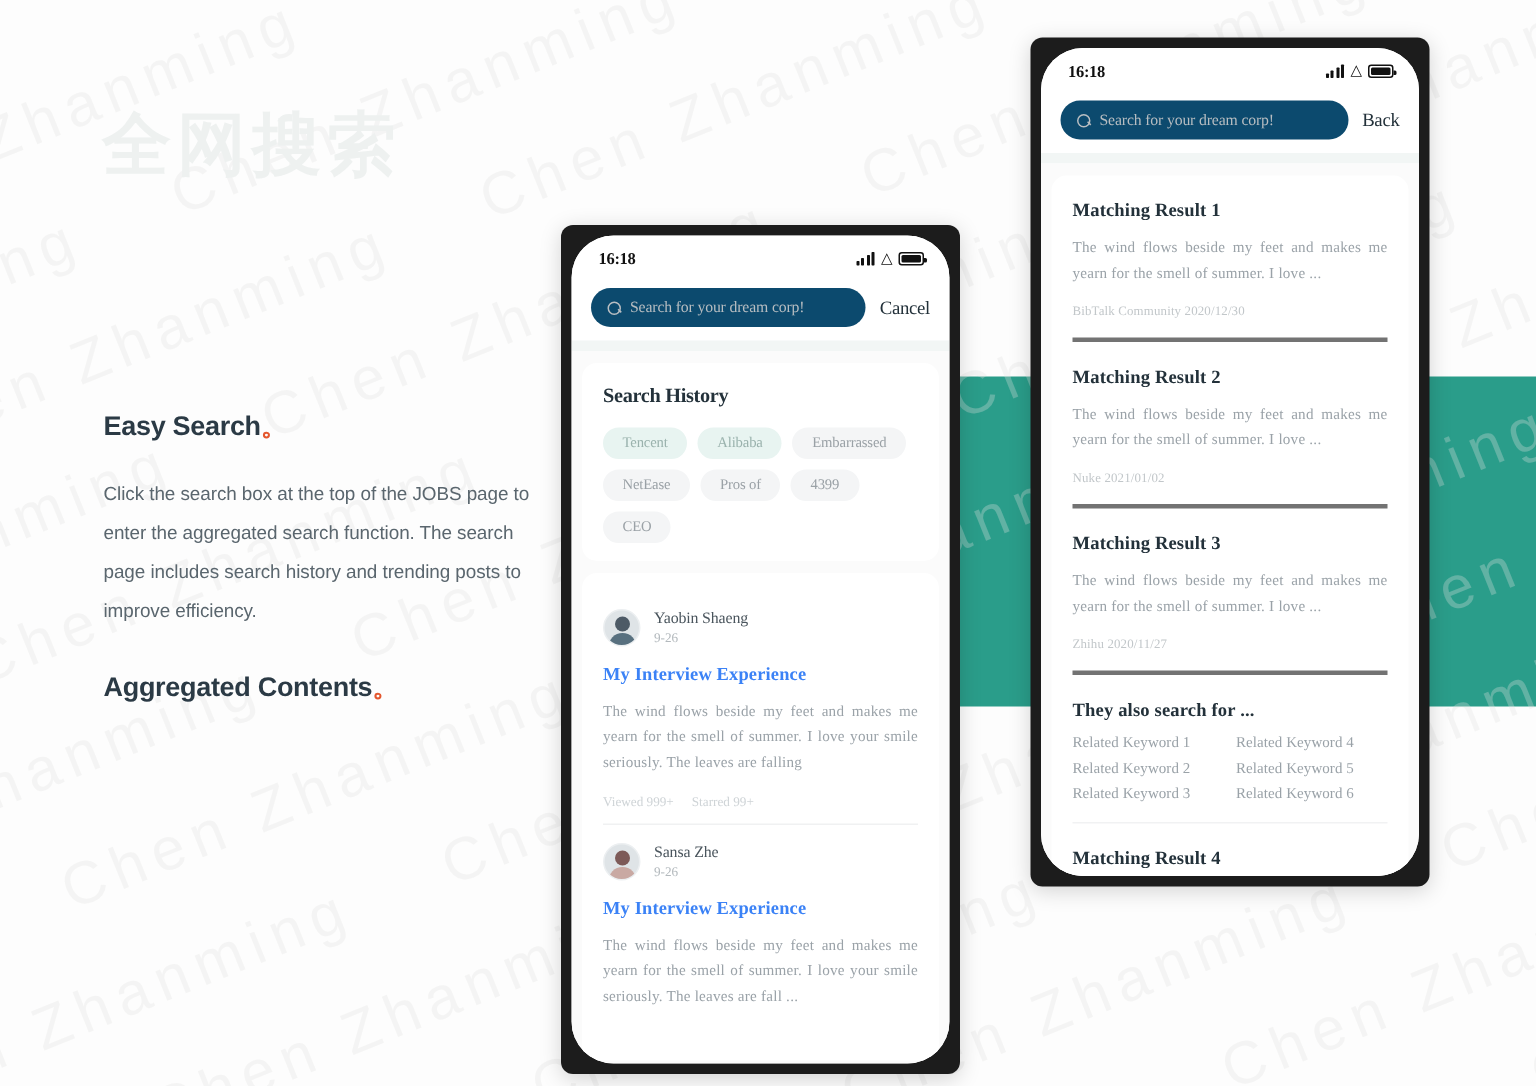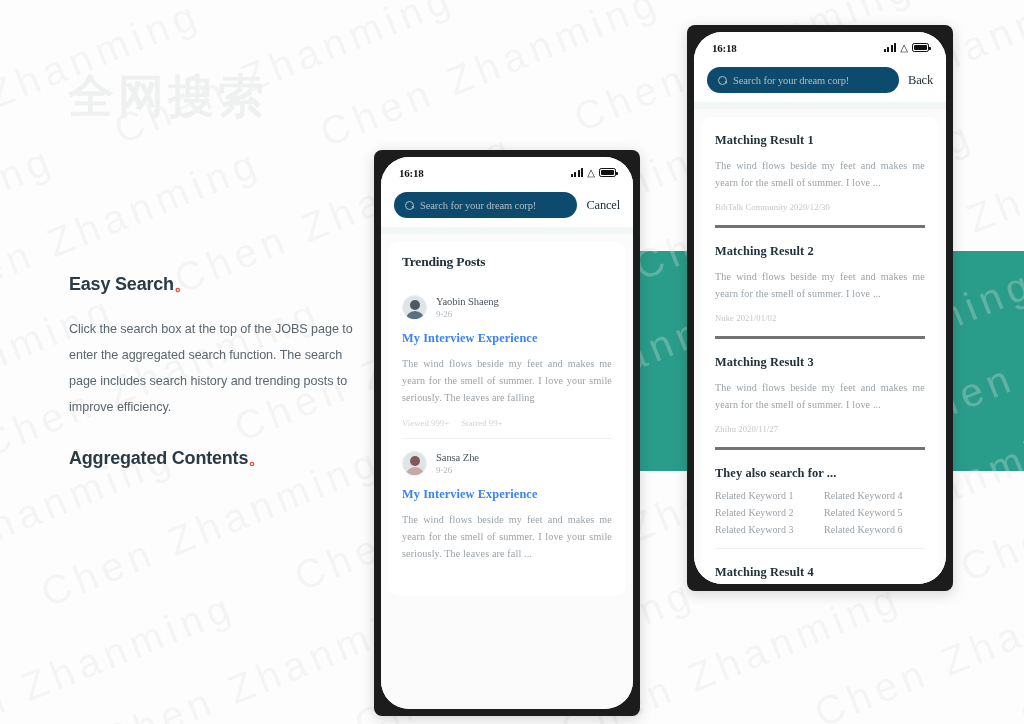--- a/index.html
+++ b/index.html
@@ -267,23 +267,34 @@
           <span class="mag"></span>
           <span class="sb-placeholder">Search for your dream corp!</span>
         </div>
         <span class="sr-action">Cancel</span>
       </div>
 
       <div class="divider-band"></div>
 
       <div class="scrollarea">
 
+        <div class="card">
+          <div class="sect-title">Search History</div>
+          <div class="tagrow" id="p1-tags">
+              <span class="tag hl">Tencent</span>
+              <span class="tag hl">Alibaba</span>
+              <span class="tag">Embarrassed</span>
+              <span class="tag">NetEase</span>
+              <span class="tag">Pros of</span>
+              <span class="tag">4399</span>
+              <span class="tag">CEO</span>
+            </div>
+        </div>
 
         <div class="card card-tight">
-          <div class="sect-title">Trending Posts</div>
           <div id="p1-posts">
               <div class="post">
                 <div class="post-head">
                   <span class="avatar a1">
                     <span class="head"></span>
                     <span class="body"></span>
                   </span>
                   <span>
                     <div class="p-name">Yaobin Shaeng</div>
                     <div class="p-date">9-26</div>

